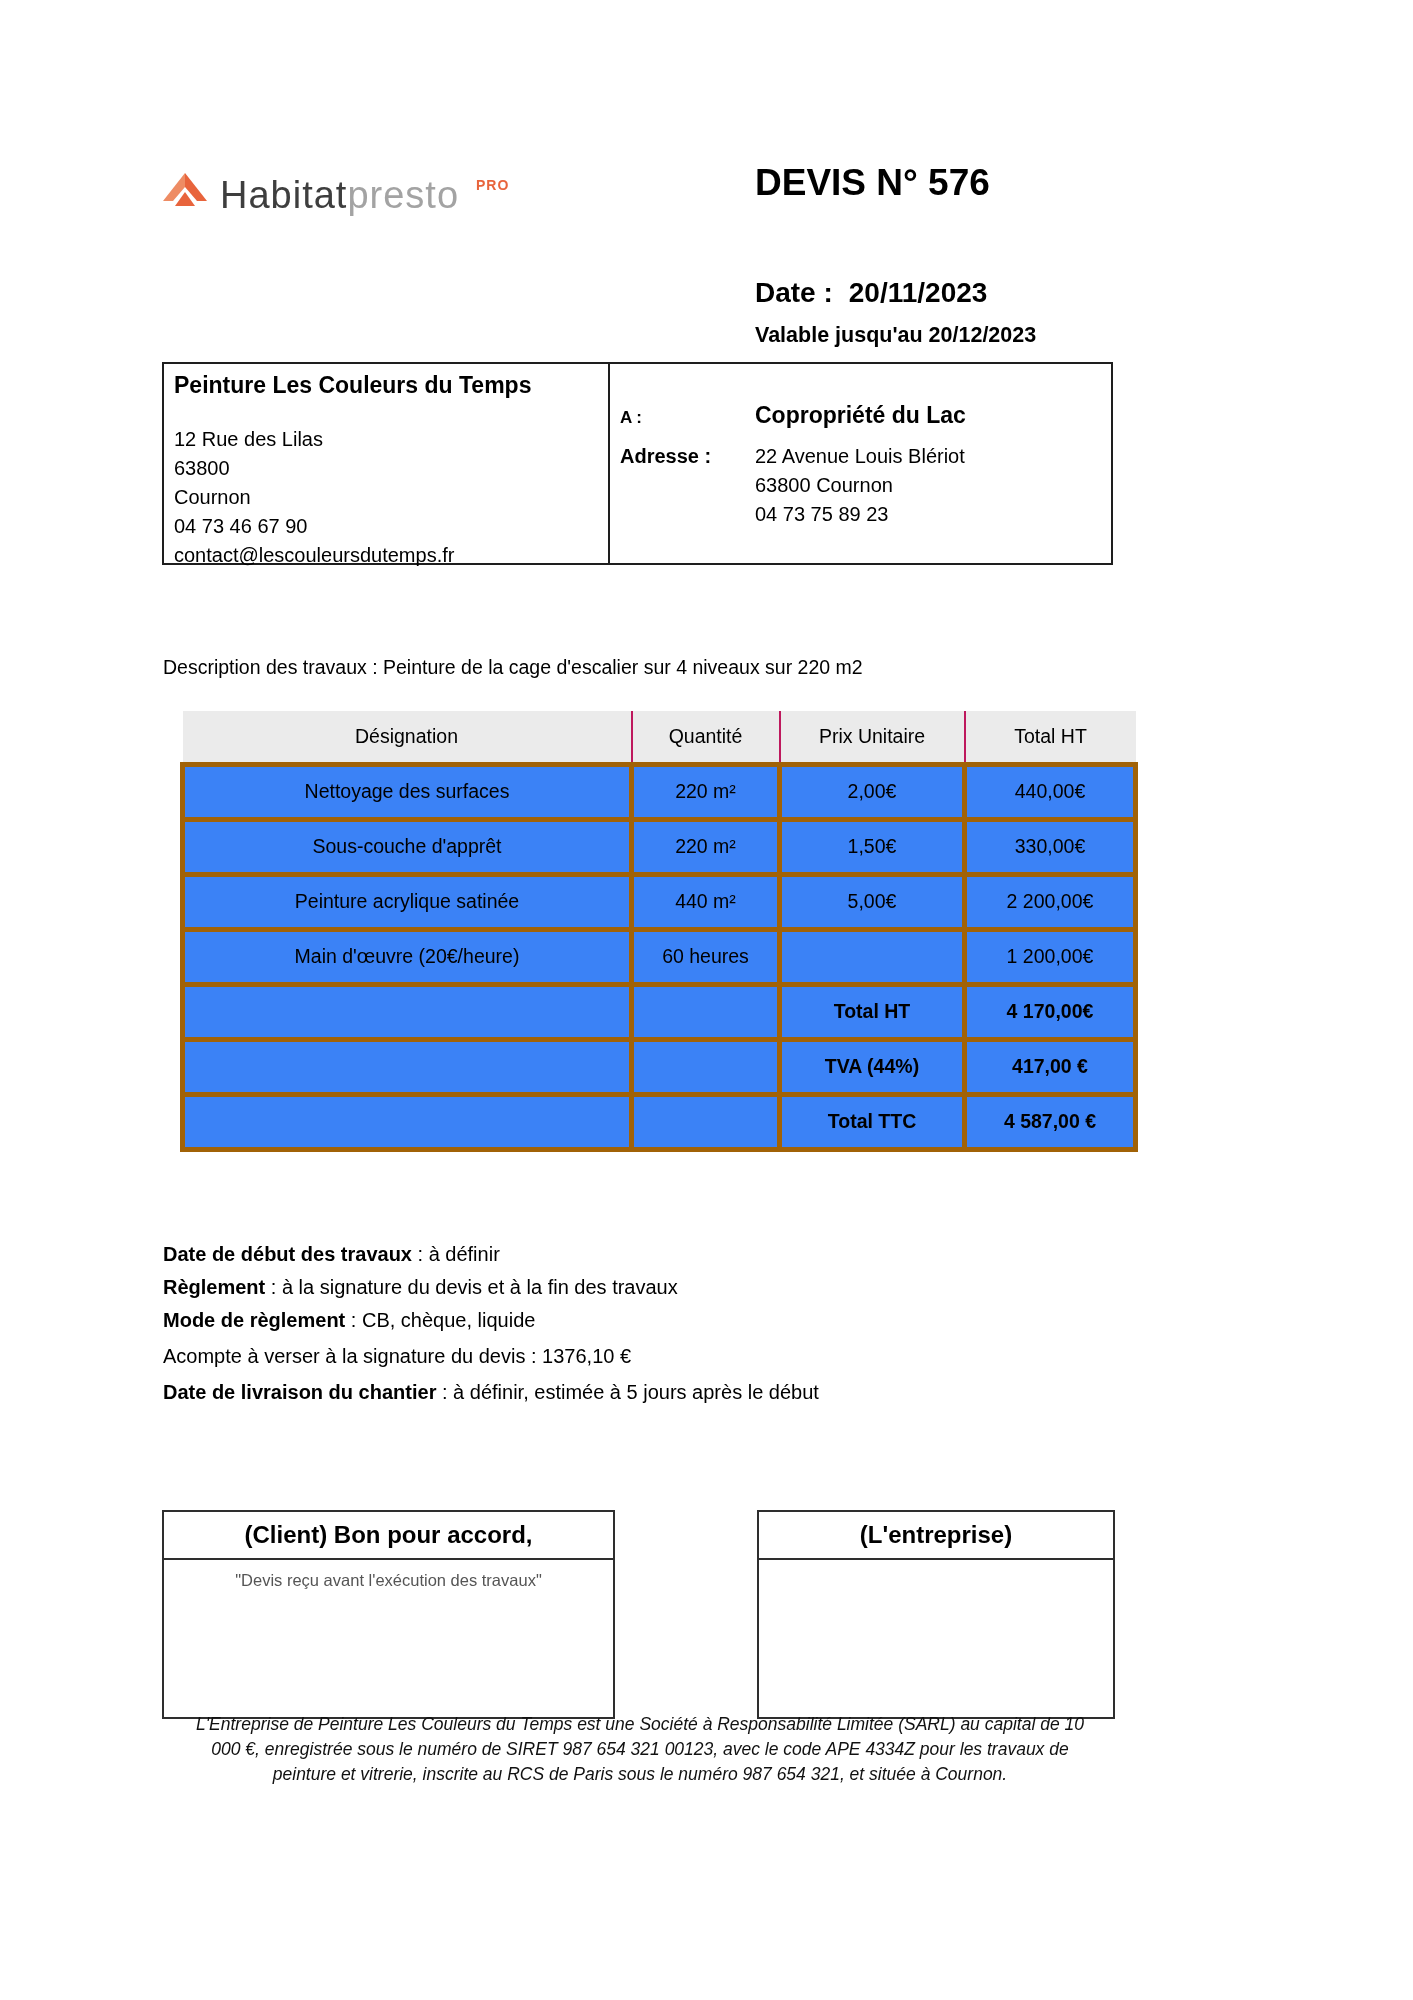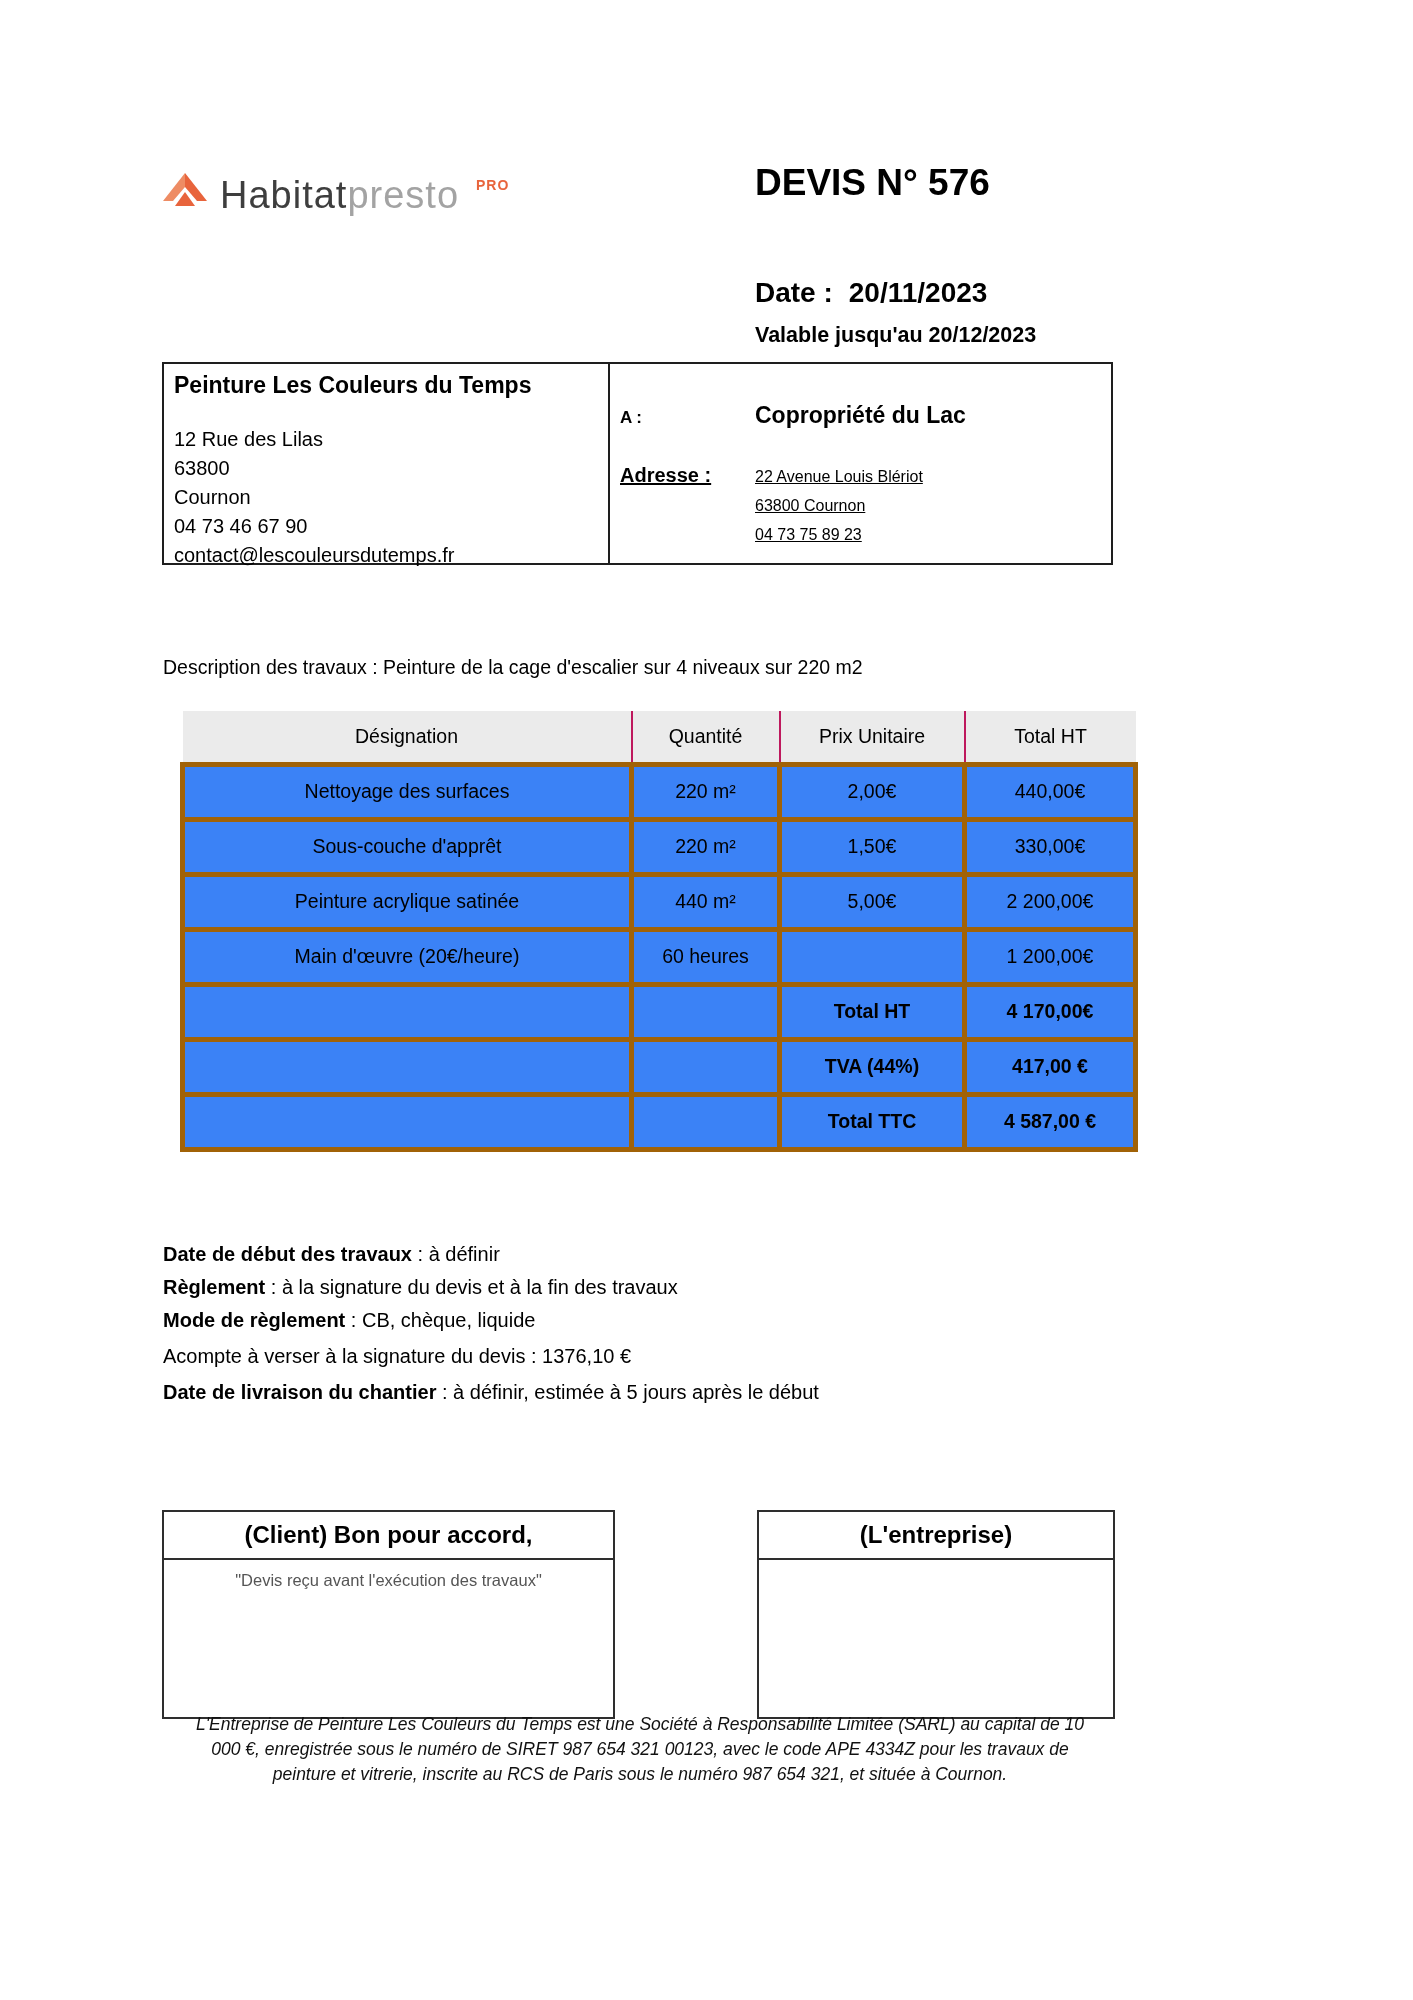--- a/index.html
+++ b/index.html
@@ -25,25 +25,25 @@
   .date-line .date-value { margin-left:16px; }
   .valid-line { position:absolute; left:755px; top:323px; font-size:21.5px; font-weight:bold; }
 
   
   .info-boxes { position:absolute; left:162px; top:362px; width:951px; height:203px; display:flex; }
   .company-box { width:448px; height:100%; border:2px solid #1e1e1e; padding:8px 10px; }
   .client-box  { flex:1; height:100%; border:2px solid #1e1e1e; border-left:none; padding:38px 12px 6px 10px; }
   .company-name { font-size:23px; font-weight:bold; }
   .company-lines { margin-top:26px; font-size:20px; line-height:29px; }
   .client-row { display:flex; align-items:baseline; }
-  .client-row + .client-row { margin-top:33px;text-decoration:underline; }
+  .client-row + .client-row { margin-top:13px; }
   .client-label-a { width:135px; font-size:17px; font-weight:bold; }
   .client-name { font-size:23px; font-weight:bold; }
   .client-label-adr { width:135px; font-size:20px; font-weight:bold; }
-  .client-address { font-size:16px; line-height:29px; }
+  .client-address { font-size:20px; line-height:29px; }
 
   
   .description { position:absolute; left:163px; top:656px; font-size:19.5px; }
 
   
   .quote-table { position:absolute; left:180px; top:711px; width:953px;
                  border-collapse:collapse; table-layout:fixed; font-size:19.5px; text-align:center; }
   .quote-table thead td { background:#ebebeb; height:53px; font-weight:normal; }
   .quote-table thead td + td { border-left:2px solid #be185d; }
   .quote-table tbody td { height:55px; border:5px solid #a16207; background:#3b82f6; }

